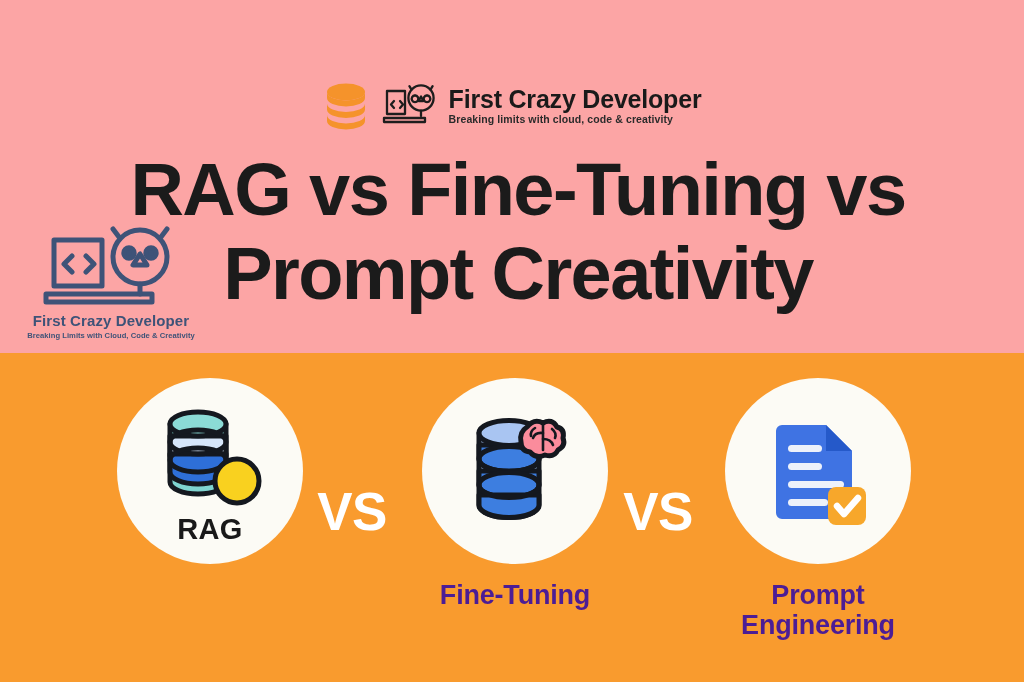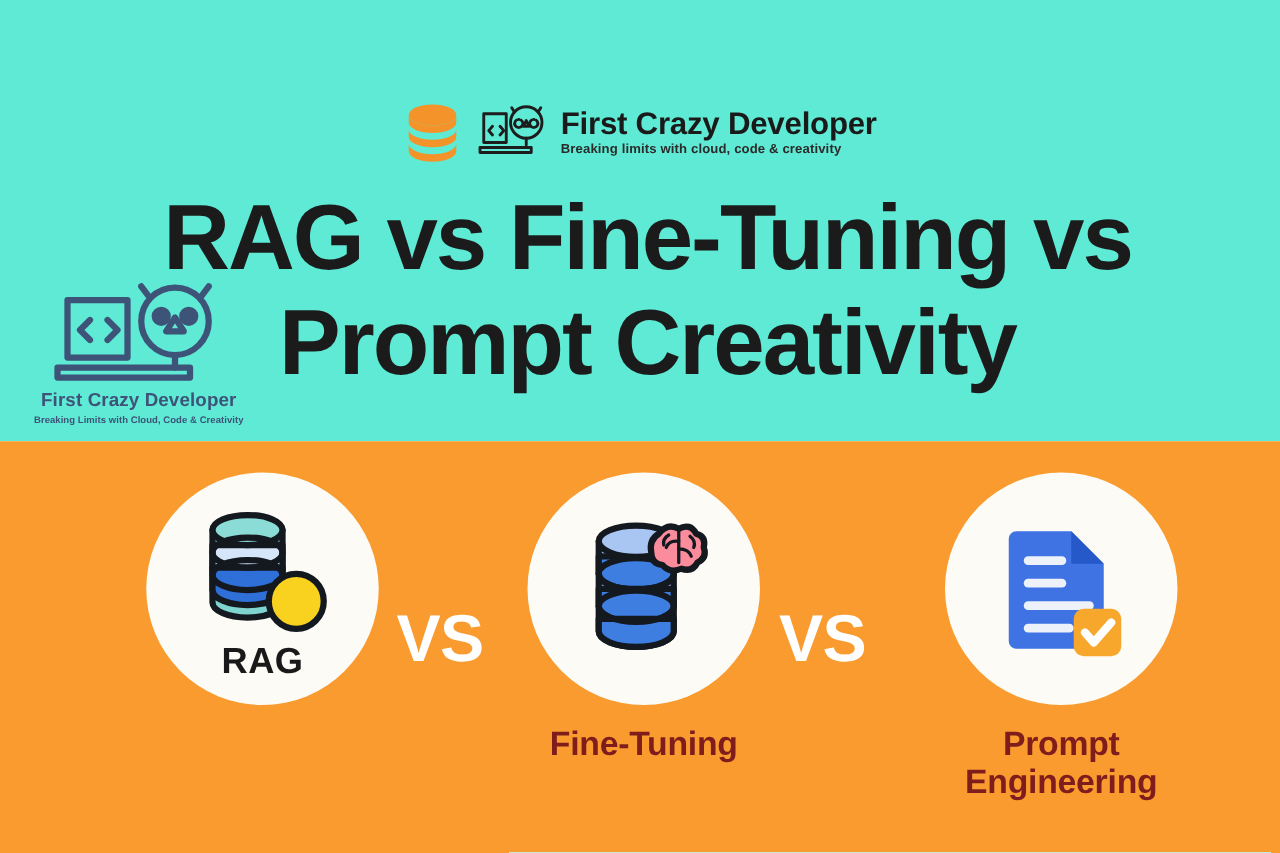--- a/index.html
+++ b/index.html
@@ -19,21 +19,21 @@
     background: #FDFCF8;
     overflow: hidden;
   }
 
   
   .header-band {
     position: absolute;
     left: 0; top: 0;
     width: 1024px;
     height: 353px;
-    background: #5eead4;
+    background: #fca5a5;
   }
 
   
   .brand-lockup {
     position: absolute;
     left: 0; top: 78px;
     width: 1024px;
     height: 56px;
     display: flex;
     align-items: center;
@@ -117,21 +117,21 @@
     height: 329px;
   }
 
   .item {
     position: absolute;
     width: 230px;
     text-align: center;
   }
   .item-1 { left: 95px; top: 25px; }
   .item-2 { left: 400px; top: 25px; }
-  .item-3 { left: 734px; top: 25px; }
+  .item-3 { left: 703px; top: 25px; }
 
   .disc {
     position: relative;
     width: 186px;
     height: 186px;
     margin: 0 auto;
     border-radius: 50%;
     background: #FCFBF5;
     display: flex;
     align-items: center;
@@ -150,21 +150,21 @@
     font-weight: bold;
     color: #191919;
     letter-spacing: 0.4px;
   }
   .disc-ragshift { justify-content: center; align-items: flex-start; padding-top: 18px; text-decoration: underline; }
 
   .below-label {
     margin-top: 16px;
     font-size: 27px;
     font-weight: bold;
-    color: #7f1d1d;
+    color: #4c1d95;
     line-height: 1.12;
     letter-spacing: -0.2px;
   }
   .below-label .l2 { display: block; }
 
   .vs {
     position: absolute;
     top: 128px;
     width: 80px;
     text-align: center;

